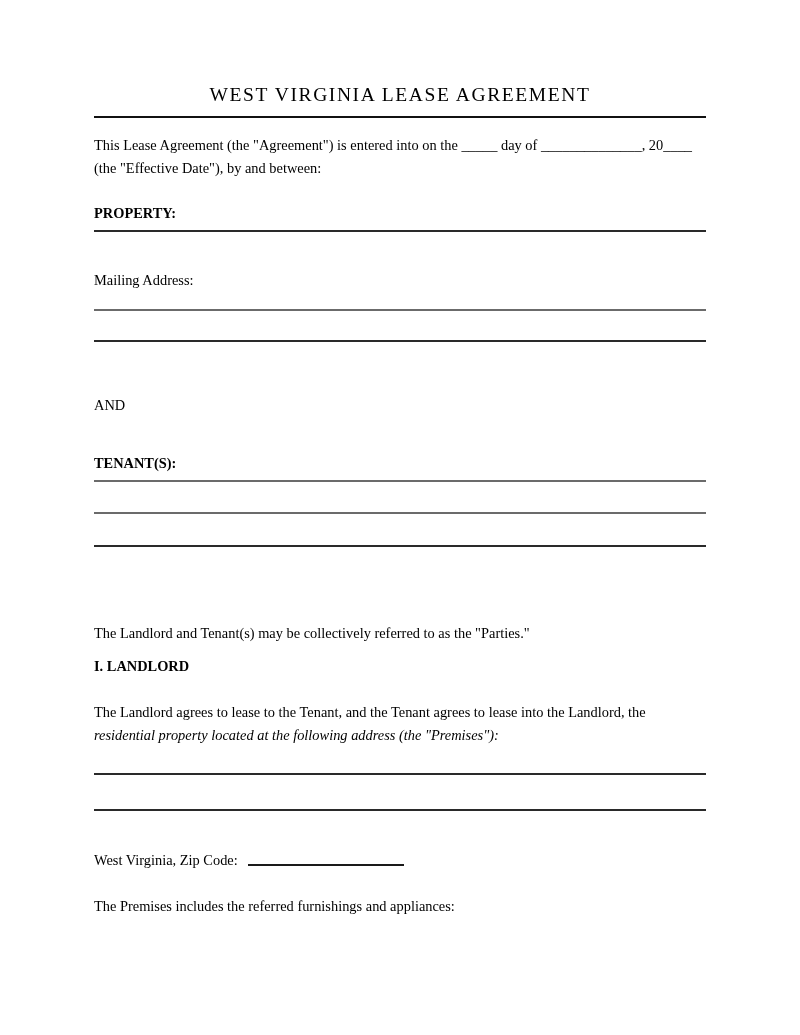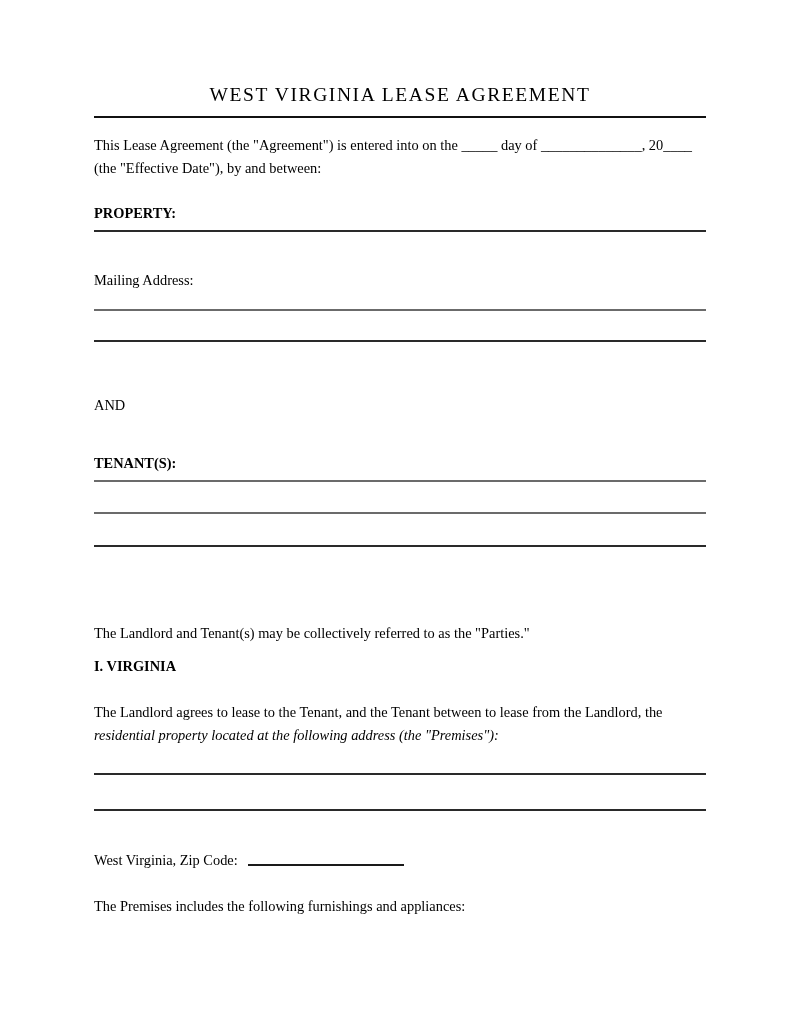--- a/index.html
+++ b/index.html
@@ -111,27 +111,27 @@
 
     <div class="para" style="top:394px;">AND</div>
 
     <div class="para bold" style="top:452px;">TENANT(S):</div>
     <div class="rule gray" style="top:480px;"></div>
     <div class="rule gray" style="top:512px;"></div>
     <div class="rule dark" style="top:545px;"></div>
 
     <div class="para" style="top:610px;margin-top:12px;">The Landlord and Tenant(s) may be collectively referred to as the "Parties."</div>
 
-    <div class="para bold" style="top:655px;">I. VIRGINIA</div>
+    <div class="para bold" style="top:655px;">I. LANDLORD</div>
 
-    <div class="para" style="top:701px;">The Landlord agrees to lease to the Tenant, and the Tenant between to lease from the Landlord, the</div>
+    <div class="para" style="top:701px;">The Landlord agrees to lease to the Tenant, and the Tenant agrees to lease into the Landlord, the</div>
     <div class="para" style="top:724px;font-style:italic;">residential property located at the following address (the "Premises"):</div>
 
     <div class="rule dark" style="top:773px;"></div>
     <div class="rule dark" style="top:809px;"></div>
 
     <div class="para" style="top:849px;font-family:Liberation Serif, serif;">West Virginia, Zip Code:</div>
     <div class="zip-line" style="left:154px; top:864px; width:156px;"></div>
 
-    <div class="para" style="top:895px;">The Premises includes the following furnishings and appliances:</div>
+    <div class="para" style="top:895px;">The Premises includes the referred furnishings and appliances:</div>
 
   </div>
 </div>
 
 </body></html>

